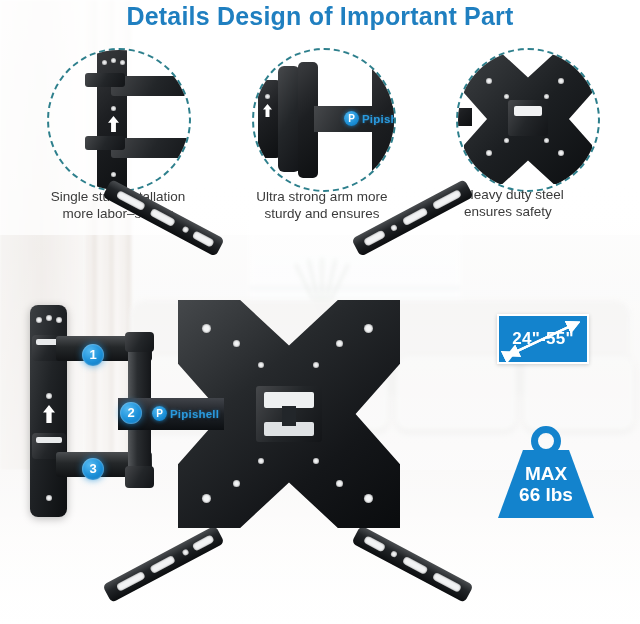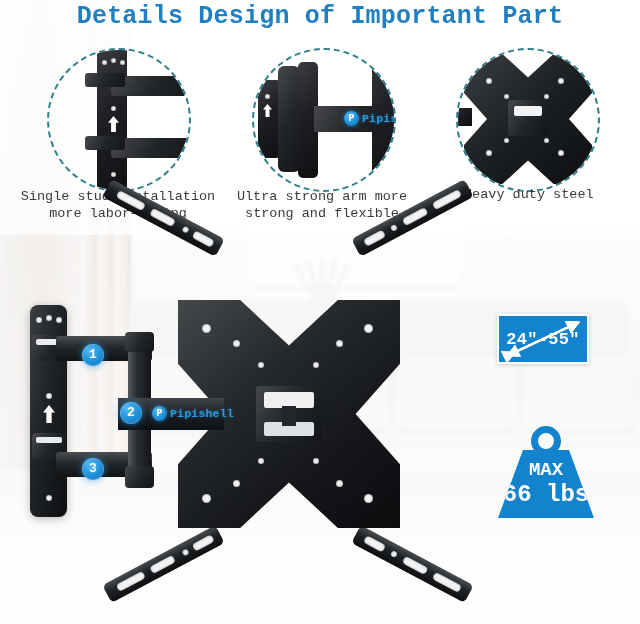--- a/index.html
+++ b/index.html
@@ -2,21 +2,21 @@
 <html><head>
 <meta charset="utf-8">
 <style>
   html,body{margin:0;padding:0;}
   body{
     width:640px;height:624px;overflow:hidden;
     font-family:"Liberation Sans",sans-serif;
     background:#ffffff;
     position:relative;
   }
-  #stage{position:absolute;left:0;top:0;width:640px;height:624px;overflow:hidden;background:#fff;font-family:Liberation Mono, monospace;}
+  #stage{position:absolute;left:0;top:0;width:640px;height:624px;overflow:hidden;background:#fff;}
 
   
   .bg{position:absolute;inset:0;overflow:hidden;}
   .bg-base{position:absolute;inset:0;
     background:
       linear-gradient(180deg,#ffffff 0%,#fdfdfd 30%,#f7f6f5 62%,#fbfafa 100%);}
   .bg-wallL{position:absolute;left:0;top:0;width:120px;height:470px;
     background:linear-gradient(90deg,#f2efec 0%,#eae5e1 35%,#f6f3f1 70%,#fdfcfb 100%);
     opacity:.85;filter:blur(1.2px);}
   .bg-curtain{position:absolute;left:86px;top:0;width:46px;height:470px;
@@ -72,21 +72,21 @@
     color:#fff;font-size:17px;font-weight:bold;letter-spacing:.3px;z-index:3;}
 
   .maxbadge{position:absolute;left:498px;top:426px;width:96px;height:92px;}
   .maxring{position:absolute;left:50%;top:0;transform:translateX(-50%);
     width:30px;height:30px;border-radius:50%;border:7px solid #1383cd;box-sizing:border-box;}
   .maxbody{position:absolute;left:0;top:24px;width:96px;height:68px;
     background:#1383cd;clip-path:polygon(26% 0,74% 0,100% 100%,0 100%);
     display:flex;flex-direction:column;align-items:center;justify-content:center;gap:1px;}
   .maxbody span{color:#fff;font-weight:bold;line-height:1.05;}
   .max-l1{font-size:19px;}
-  .max-l2{font-size:24px;}
+  .max-l2{font-size:19px;}
 
   
   .logo{position:absolute;display:flex;align-items:center;gap:3px;}
   .logo-mark{width:15px;height:15px;border-radius:50%;
     background:radial-gradient(circle at 35% 30%,#4fb6ef,#1a8ed6 60%,#0d6fb4);
     position:relative;box-shadow:0 0 4px rgba(26,142,214,.8);}
   .logo-mark:after{content:"P";position:absolute;left:0;top:0;width:100%;height:100%;
     display:flex;align-items:center;justify-content:center;color:#fff;font-size:10px;font-weight:bold;}
   .logo-text{color:#2a9ade;font-size:11.5px;font-weight:bold;letter-spacing:.2px;text-shadow:0 0 3px rgba(40,150,220,.5);}
 </style>
@@ -157,21 +157,21 @@
       <div class="metal" style="position:absolute;left:118px;top:-6px;width:28px;height:150px;border-radius:6px;"></div>
       <div class="hole" style="left:131px;top:28px;width:6px;height:6px;"></div>
       <div class="hole" style="left:131px;top:104px;width:6px;height:6px;"></div>
       <div class="logo" style="left:90px;top:61px;">
         <div class="logo-mark"></div>
         <div class="logo-text">Pipishell</div>
       </div>
     </div>
     <div class="caption cap-c" style="left:228px;top:188px;width:188px;text-align:center;">
       <div>Ultra strong arm more</div>
-      <div>strong and flexible</div>
+      <div>sturdy and ensures</div>
     </div>
   </div>
 
   <div class="callout">
     <div class="circle" style="left:456px;top:48px;width:140px;height:140px;">
 
       <div style="position:absolute;left:6px;top:4px;width:128px;height:130px;
         background:linear-gradient(135deg,#3b3e41 0%,#1c1f22 50%,#0d0f11 100%);
         clip-path:polygon(0 0,30% 0,50% 18%,70% 0,100% 0,100% 30%,82% 50%,100% 70%,100% 100%,70% 100%,50% 82%,30% 100%,0 100%,0 70%,18% 50%,0 30%);"></div>
       <div class="hole" style="left:28px;top:28px;width:6px;height:6px;"></div>
@@ -181,20 +181,21 @@
       <div class="hole" style="left:46px;top:44px;width:5px;height:5px;"></div>
       <div class="hole" style="left:86px;top:44px;width:5px;height:5px;"></div>
       <div class="hole" style="left:46px;top:88px;width:5px;height:5px;"></div>
       <div class="hole" style="left:86px;top:88px;width:5px;height:5px;"></div>
       <div class="metal2" style="position:absolute;left:50px;top:50px;width:40px;height:36px;border-radius:3px;"></div>
       <div style="position:absolute;left:56px;top:56px;width:28px;height:10px;background:#f1f2f3;border-radius:2px;"></div>
       <div class="metal" style="position:absolute;left:-12px;top:58px;width:26px;height:18px;"></div>
     </div>
     <div class="caption cap-l" style="left:464px;top:186px;width:176px;">
       <div>Heavy duty steel</div>
+      <div>ensures safety</div>
     </div>
   </div>
 
   <div>
 
     <div style="position:absolute;left:92px;top:238px;width:128px;height:20px;transform:rotate(28deg);transform-origin:right center;
                 background:linear-gradient(180deg,#4a4d50 0%,#222528 40%,#0c0e10 100%);border-radius:5px;">
       <div class="slot" style="left:12px;top:6px;width:30px;height:8px;"></div>
       <div class="slot" style="left:50px;top:6px;width:26px;height:8px;"></div>
       <div class="hole" style="left:86px;top:7px;width:6px;height:6px;"></div>

